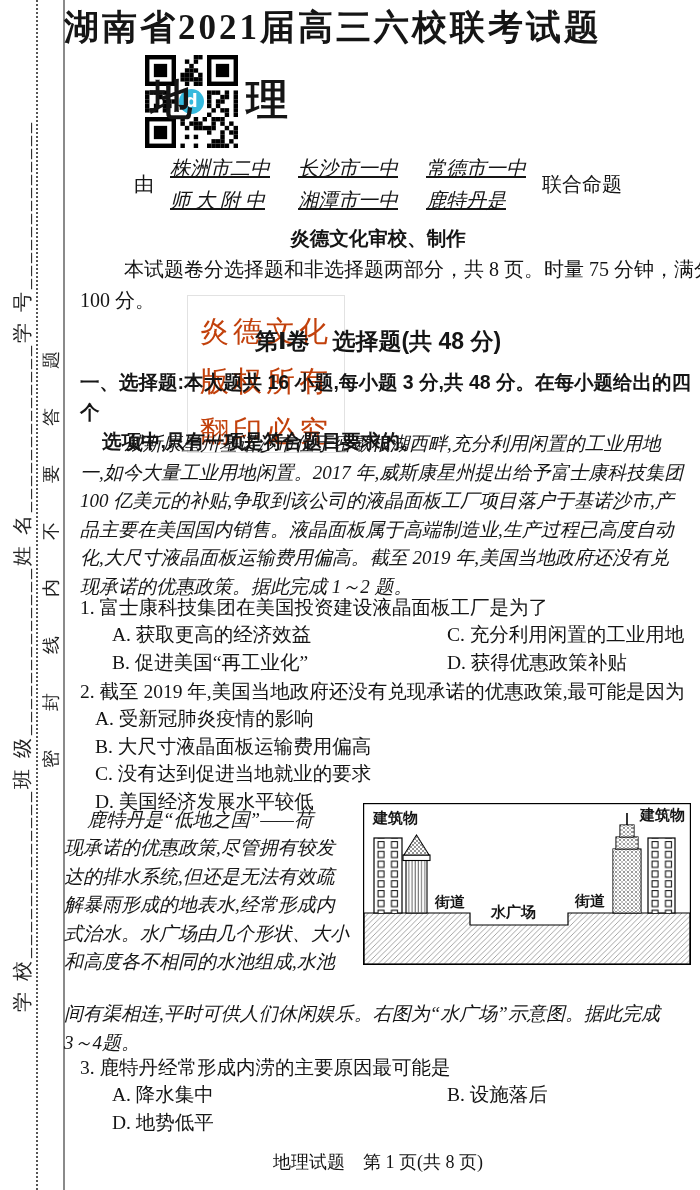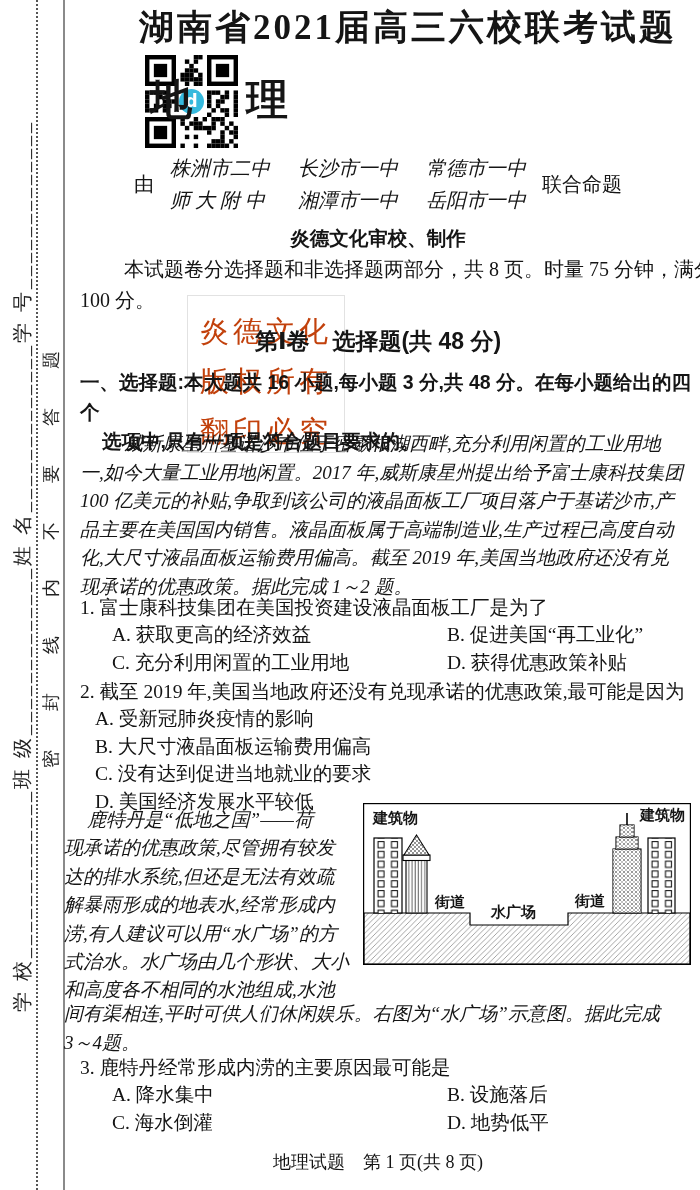--- a/index.html
+++ b/index.html
@@ -11,29 +11,29 @@
   .student-line{left:9px;top:1012px;font-size:20px;letter-spacing:3px;color:#222;}
   .dotted-rule{position:absolute;left:36px;top:0;height:1190px;width:0;border-left:2px dotted #555;}
   .seal-line{left:39px;top:768px;font-size:18px;letter-spacing:39px;color:#222;}
   .solid-rule{position:absolute;left:63px;top:0;height:1190px;width:2px;background:#8a8a8a;}
 
   
   .watermark{position:absolute;left:187px;top:295px;width:158px;height:158px;border:1px solid #e2e2e2;z-index:0;text-align:center;padding-top:10px;box-sizing:border-box;}
   .watermark div{font-size:29px;line-height:50px;color:#c2410c;letter-spacing:4px;}
 
   
-  .doc-title{position:absolute;left:64px;right:23px;top:4px;text-align:right;font-size:35px;font-weight:bold;letter-spacing:3px;z-index:1;}
+  .doc-title{position:absolute;left:64px;right:16px;top:4px;text-align:left;font-size:35px;font-weight:bold;letter-spacing:3px;z-index:1;}
   .qr-wrap{position:absolute;left:145px;top:55px;width:93px;height:93px;z-index:1;}
   .qr-logo{position:absolute;left:31px;top:31px;width:31px;height:31px;background:#fff;border-radius:6px;display:flex;align-items:center;justify-content:center;}
   .qr-logo .disc{width:25px;height:25px;border-radius:50%;display:flex;align-items:center;justify-content:center;color:#fff;font-family:"DejaVu Sans",sans-serif;font-weight:bold;font-size:17px;line-height:1;}
   .subject{position:absolute;left:150px;right:8px;top:72px;text-align:left;font-size:42px;font-weight:bold;font-family:"Liberation Sans","DejaVu Sans",sans-serif;letter-spacing:6px;z-index:1;}
   .byline{position:absolute;left:64px;right:8px;top:152px;display:flex;justify-content:center;align-items:center;gap:16px;z-index:1;}
   .byline .by{font-size:20px;}
   .schools{display:grid;grid-template-columns:auto auto auto;column-gap:28px;row-gap:0;}
-  .schools span{font-size:20px;line-height:32px;font-style:italic;white-space:nowrap;}
+  .schools span{font-size:20px;line-height:32px;font-style:italic;white-space:nowrap;text-decoration:underline;}
   .joint{font-size:20px;}
   .producer{position:absolute;left:64px;right:8px;top:225px;text-align:center;font-size:19.5px;font-weight:bold;font-family:"Liberation Sans","DejaVu Sans",sans-serif;z-index:1;}
 
   
   .note{position:absolute;left:80px;width:614px;top:254px;font-size:20px;line-height:31px;z-index:1;}
   .note .l1{text-indent:44px;white-space:nowrap;}
   .volume{position:absolute;left:64px;right:8px;top:326px;text-align:center;font-size:23px;font-weight:bold;font-family:"Liberation Sans","DejaVu Sans",sans-serif;z-index:1;}
   .instruction{position:absolute;left:80px;width:614px;top:368px;font-size:19.5px;font-weight:bold;font-family:"Liberation Sans","DejaVu Sans",sans-serif;line-height:29.5px;z-index:1;}
   .instruction .l2{padding-left:22px;}
 
@@ -205,21 +205,21 @@
   <div class="subject">地　理</div>
 
   <div class="byline">
     <span class="by">由</span>
     <div class="schools">
       <span>株洲市二中</span>
       <span>长沙市一中</span>
       <span>常德市一中</span>
       <span>师 大 附 中</span>
       <span>湘潭市一中</span>
-      <span>岳阳市一中</span>
+      <span>鹿特丹是</span>
     </div>
     <span class="joint">联合命题</span>
   </div>
 
   <div class="producer">炎德文化审校、制作</div>
 
   <div class="note">
     <div class="l1">本试题卷分选择题和非选择题两部分，共 8 页。时量 75 分钟，满分</div>
     <div>100 分。</div>
   </div>
@@ -237,43 +237,42 @@
     <div>100 亿美元的补贴,争取到该公司的液晶面板工厂项目落户于基诺沙市,产</div>
     <div>品主要在美国国内销售。液晶面板属于高端制造业,生产过程已高度自动</div>
     <div>化,大尺寸液晶面板运输费用偏高。截至 2019 年,美国当地政府还没有兑</div>
     <div>现承诺的优惠政策。据此完成 1～2 题。</div>
   </div>
 
   <div class="qblock q1">
     <div class="stem">1. 富士康科技集团在美国投资建设液晶面板工厂是为了</div>
     <div class="opts2">
       <div>A. 获取更高的经济效益</div>
+      <div>C. 充分利用闲置的工业用地</div>
       <div>B. 促进美国“再工业化”</div>
-      <div>C. 充分利用闲置的工业用地</div>
       <div>D. 获得优惠政策补贴</div>
     </div>
   </div>
 
   <div class="qblock q2">
     <div class="stem">2. 截至 2019 年,美国当地政府还没有兑现承诺的优惠政策,最可能是因为</div>
     <div class="opts1">
       <div>A. 受新冠肺炎疫情的影响</div>
       <div>B. 大尺寸液晶面板运输费用偏高</div>
       <div>C. 没有达到促进当地就业的要求</div>
       <div>D. 美国经济发展水平较低</div>
     </div>
   </div>
 
   <div class="p2row">
     <div class="p2col kai">
       <div class="l1">鹿特丹是“低地之国”——荷</div>
       <div>现承诺的优惠政策,尽管拥有较发</div>
       <div>达的排水系统,但还是无法有效疏</div>
       <div>解暴雨形成的地表水,经常形成内</div>
-      <div>涝,有人建议可以用“水广场”的方</div>
       <div>式治水。水广场由几个形状、大小</div>
       <div>和高度各不相同的水池组成,水池</div>
     </div>
 
     <div class="figure">
       <svg width="328" height="162" viewBox="0 0 328 162">
         <defs>
           <pattern id="hatch" width="5.5" height="5.5" patternUnits="userSpaceOnUse">
             <path d="M0,5.5 L5.5,0" stroke="#8d8d8d" stroke-width="0.8"></path>
           </pattern>
@@ -339,20 +338,19 @@
   <div class="tail kai">
     <div>间有渠相连,平时可供人们休闲娱乐。右图为“水广场”示意图。据此完成</div>
     <div>3～4题。</div>
   </div>
 
   <div class="qblock q3">
     <div class="stem">3. 鹿特丹经常形成内涝的主要原因最可能是</div>
     <div class="opts2">
       <div>A. 降水集中</div>
       <div>B. 设施落后</div>
-      <div>C. 海水倒灌</div>
       <div>D. 地势低平</div>
     </div>
   </div>
 
   <div class="footer">地理试题　第 1 页(共 8 页)</div>
 
 </div>
 
 </body></html>

